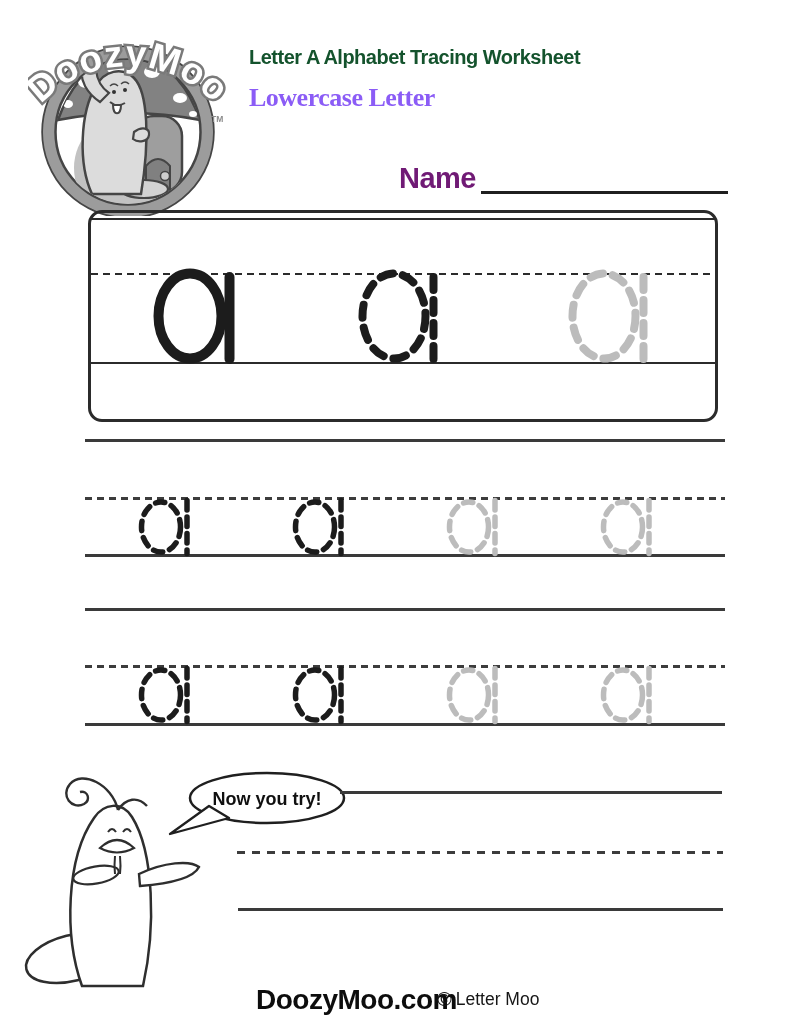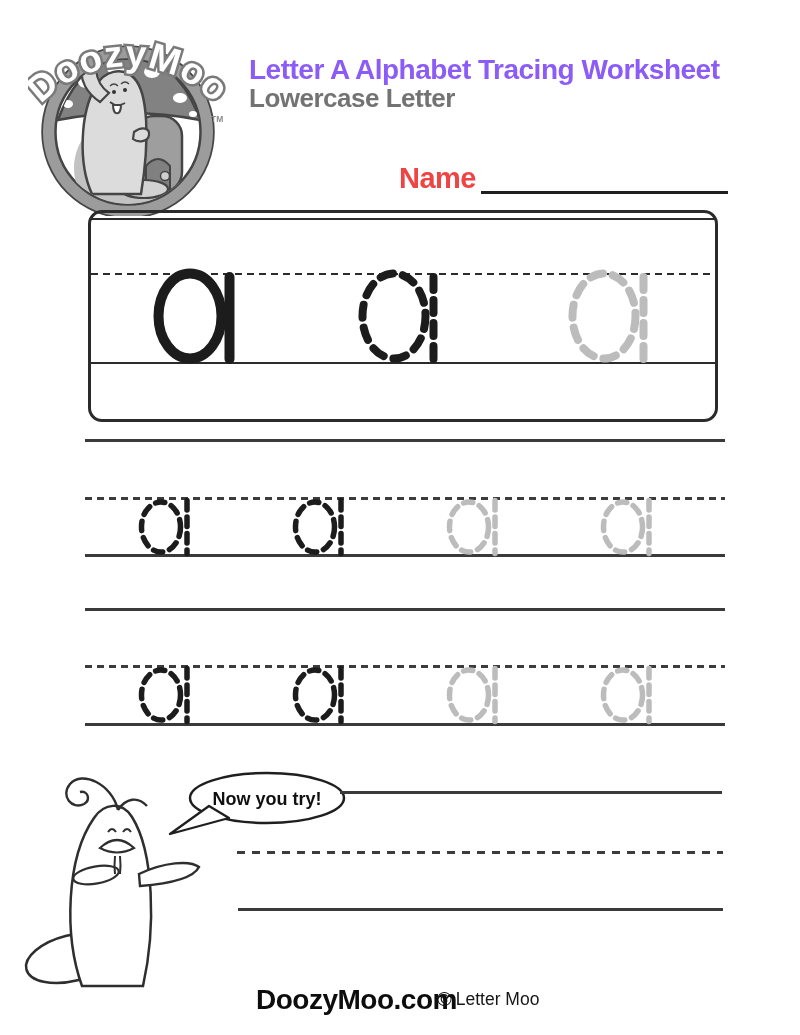--- a/index.html
+++ b/index.html
@@ -1,21 +1,21 @@
 <!DOCTYPE html>
 <html><head>
 <meta charset="utf-8">
 <style>
   html,body{margin:0;padding:0;background:#fff;}
   body{width:800px;height:1035px;position:relative;overflow:hidden;
        font-family:"Liberation Sans","DejaVu Sans",sans-serif;color:#111;}
   .abs{position:absolute;}
-  .title{font-size:28px;font-weight:700;letter-spacing:-0.5px;color:#8b5cf6;white-space:nowrap;margin-top:8px;}
-  .subtitle{font-size:26px;font-weight:700;letter-spacing:-0.5px;color:#737373;white-space:nowrap;}
-  .name-label{font-size:29px;font-weight:700;letter-spacing:-0.5px;color:#ef4444;}
+  .title{font-size:20px;font-weight:700;letter-spacing:-0.5px;color:#14532d;white-space:nowrap;}
+  .subtitle{font-size:26px;font-weight:700;letter-spacing:-0.5px;color:#8b5cf6;white-space:nowrap;font-family:Liberation Serif, serif;}
+  .name-label{font-size:29px;font-weight:700;letter-spacing:-0.5px;color:#701a75;}
   .rule{background:#3a3a3a;height:3px;}
   .rule-thin{background:#2b2b2b;height:2px;}
   .dashed-rule{height:3px;background:repeating-linear-gradient(90deg,#3c3c3c 0 7px,transparent 7px 12px);}
   .dashed-rule-wide{height:3px;background:repeating-linear-gradient(90deg,#3c3c3c 0 8px,transparent 8px 15px);}
   .example-box{left:88px;top:210px;width:624px;height:206px;border:3px solid #2b2b2b;border-radius:14px;}
   .footer-site{font-size:28px;font-weight:700;letter-spacing:-0.5px;color:#0d0d0d;}
   .footer-copy{font-size:17.5px;color:#161616;display:flex;align-items:center;gap:4px;}
   .footer-copy .csym{font-size:20px;}
 </style>
 </head>

